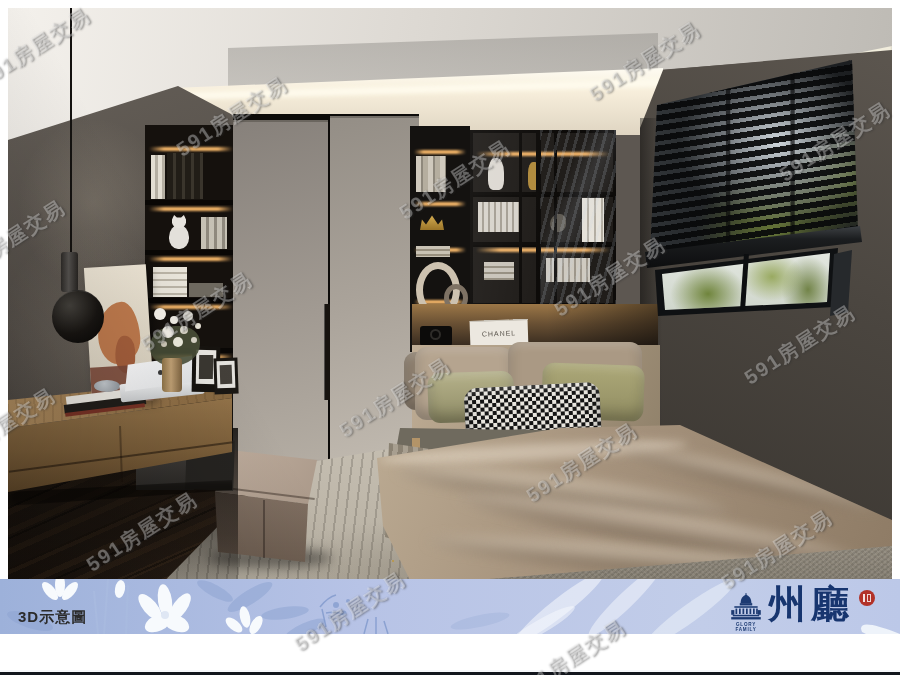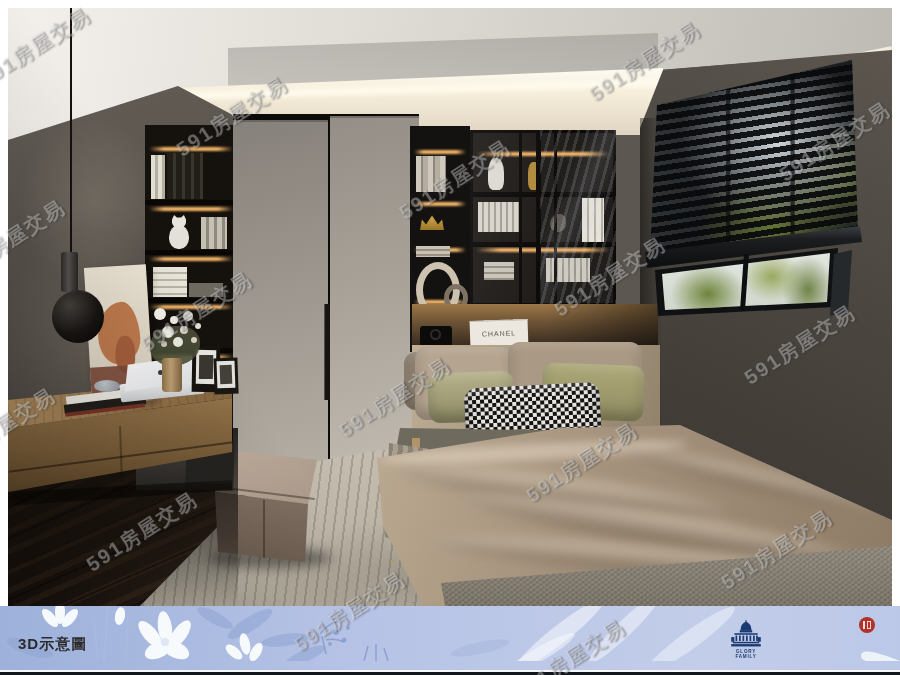--- a/index.html
+++ b/index.html
@@ -262,21 +262,21 @@
       linear-gradient(60deg,rgba(0,0,0,.25),transparent 30%);}
 
   
   #wm-layer{left:0;top:0;width:900px;height:675px;pointer-events:none;z-index:40;}
   .wm{position:absolute;transform:translate(-50%,-50%) rotate(-33deg);
     font-size:20px;font-weight:700;letter-spacing:2px;color:rgba(255,255,255,.33);
     text-shadow:1px 1px 2px rgba(45,45,45,.45);white-space:nowrap;}
 
   
   #gap-white{left:0;top:606px;width:900px;height:9px;background:#ffffff;}
-  #banner{left:0;top:606px;width:900px;height:66px;overflow:hidden;
+  #banner{left:0;top:579px;width:900px;height:55px;overflow:hidden;
     background:linear-gradient(90deg,#9db1da 0%,#b7c3e6 40%,#c2cde9 78%,#bcc8e8 100%);}
   #banner-label{position:absolute;left:18px;top:29px;font-size:15px;font-weight:600;color:#2b2b2b;letter-spacing:1px;}
   #brand{position:absolute;right:12px;top:0;width:160px;height:55px;}
   #brand-icon{position:absolute;left:0px;top:14px;}
   #brand-sub{position:absolute;left:-2px;top:43px;width:40px;font-size:4.6px;letter-spacing:.8px;
     color:#1c3a72;font-weight:700;text-align:center;}
   #brand-name{position:absolute;left:40px;top:2px;font-family:"DejaVu Serif","Liberation Serif",serif;
     font-size:38px;font-weight:700;color:#17356f;letter-spacing:5px;line-height:46px;}
   #brand-seal{position:absolute;left:131px;top:11px;width:16px;height:16px;border-radius:50%;background:#b23128;}
   #brand-seal i{position:absolute;left:4px;top:4px;width:2px;height:8px;background:rgba(255,255,255,.85);}
@@ -534,20 +534,21 @@
         <rect x="24.5" y="20" width="2.2" height="7"></rect>
           <rect x="29" y="20" width="2.2" height="7"></rect>
         <rect x="33" y="20" width="2.2" height="7"></rect>
         <rect x="12" y="13" width="16" height="3"></rect>
         <path d="M20 2 q-7 3 -7 11 h14 q0 -8 -7 -11z"></path>
         <rect x="19.4" y="0" width="1.2" height="4"></rect>
         <rect x="1" y="22" width="4" height="6"></rect>
           <rect x="35" y="22" width="4" height="6"></rect>
       </svg>
       <div id="brand-sub">GLORY FAMILY</div>
+      <div id="brand-name">州廳</div>
       <div id="brand-seal">
           <i></i>
           <b></b>
         </div>
     </div>
   </div>
   <div class="abs" id="white-line"></div>
   <div class="abs" id="bottom-bar"></div>
 </div>
 

